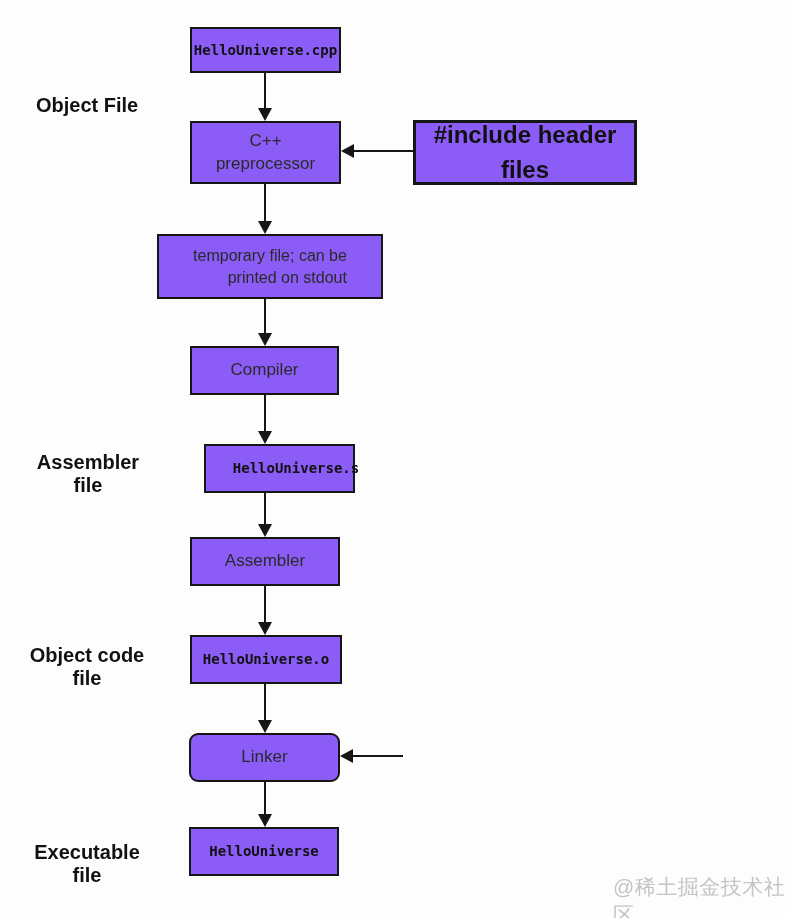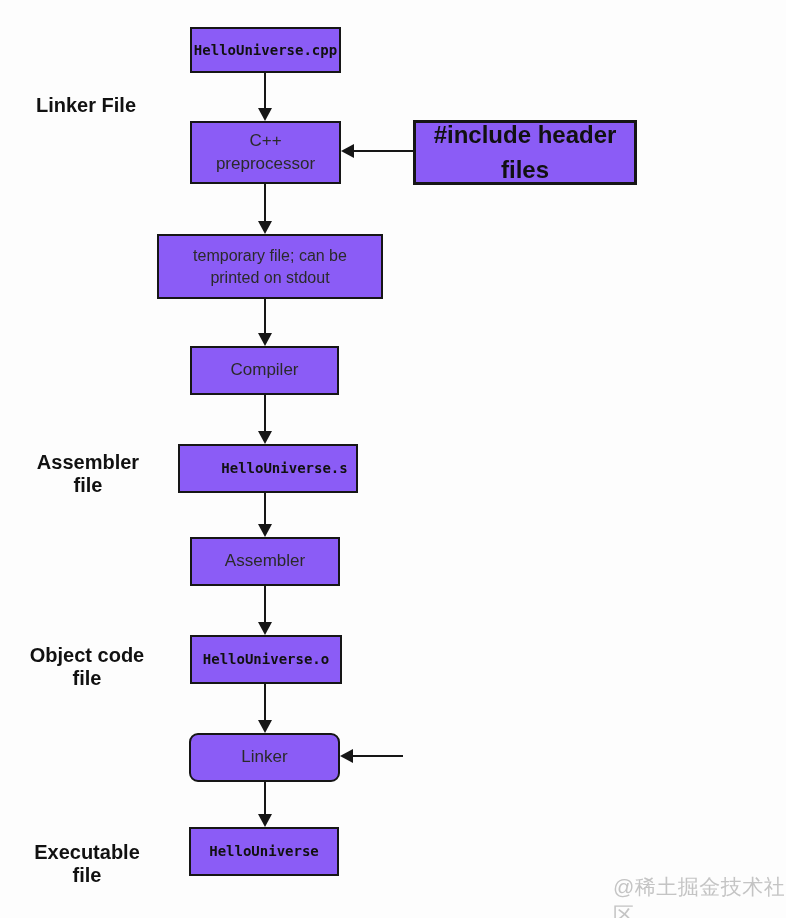--- a/index.html
+++ b/index.html
@@ -34,21 +34,21 @@
     font-size: 14px;
     color: #111;
   }
   .box.side { border-width: 3px; }
   .box.side .lbl {
     font-weight: bold;
     font-size: 24px;
     line-height: 1.45;
     color: #111;
   }
-  .box.temp .lbl { font-size: 16px; }
+  .box.temp .lbl { font-size: 16px; text-align: right; }
   .stage {
     position: absolute;
     font-weight: bold;
     font-size: 20px;
     line-height: 23px;
     text-align: center;
     white-space: pre-line;
     color: #111;
   }
   .stage.single { text-align: left; }
@@ -89,21 +89,21 @@
     font-size: 21px;
     color: #c4c4c4;
     letter-spacing: 0.5px;
   }
 </style>
 </head>
 <body>
 
 <div class="canvas">
 
-  <div class="stage single" style="left:36px; top:94px;">Linker File</div>
+  <div class="stage single" style="left:36px; top:94px;">Object File</div>
   <div class="stage" style="left:28px; top:451px; width:120px;">Assembler
 file</div>
   <div class="stage" style="left:22px; top:644px; width:130px;">Object code
 file</div>
   <div class="stage" style="left:27px; top:841px; width:120px;">Executable
 file</div>
 
   <div class="box mono" style="left:190px; top:27px; width:151px; height:46px;">
     <span class="lbl">HelloUniverse.cpp</span>
   </div>
@@ -120,21 +120,21 @@
 
   <div class="box temp" style="left:157px; top:234px; width:226px; height:65px;">
     <span class="lbl">temporary file; can be
 printed on stdout</span>
   </div>
 
   <div class="box" style="left:190px; top:346px; width:149px; height:49px;">
     <span class="lbl">Compiler</span>
   </div>
 
-  <div class="box mono" style="left:178px; top:444px; width:180px; height:49px;padding-left:33px;">
+  <div class="box mono" style="left:204px; top:444px; width:151px; height:49px;padding-left:33px;">
     <span class="lbl">HelloUniverse.s</span>
   </div>
 
   <div class="box" style="left:190px; top:537px; width:150px; height:49px;">
     <span class="lbl">Assembler</span>
   </div>
 
   <div class="box mono" style="left:190px; top:635px; width:152px; height:49px;justify-content:center;">
     <span class="lbl">HelloUniverse.o</span>
   </div>

